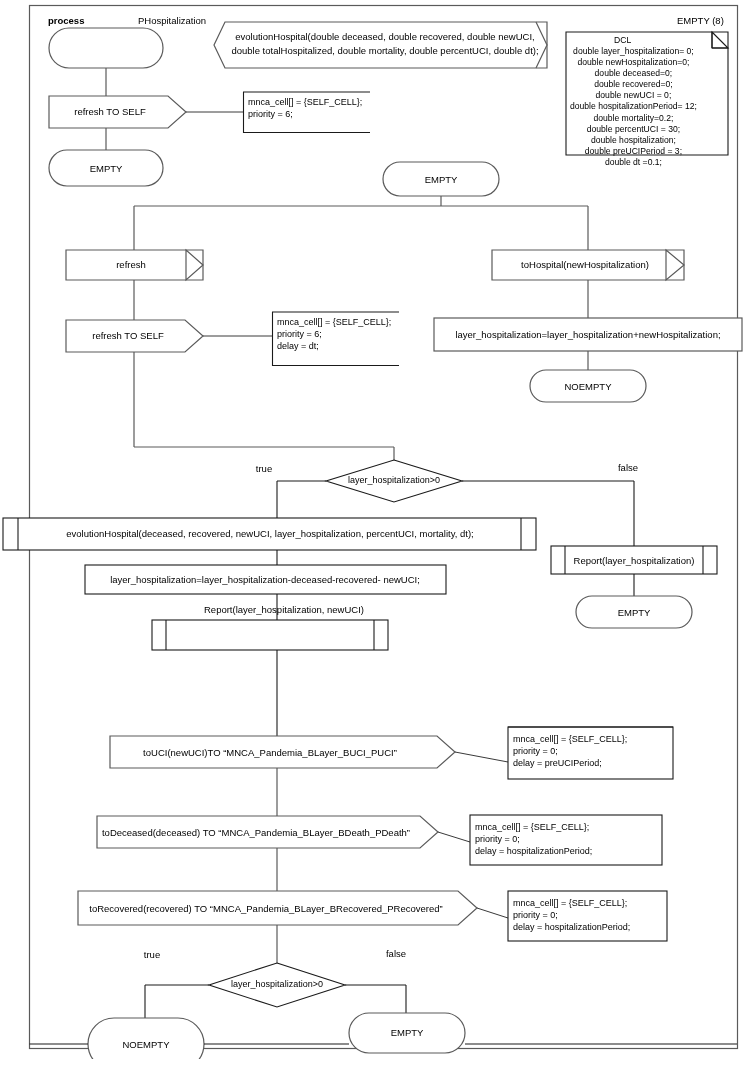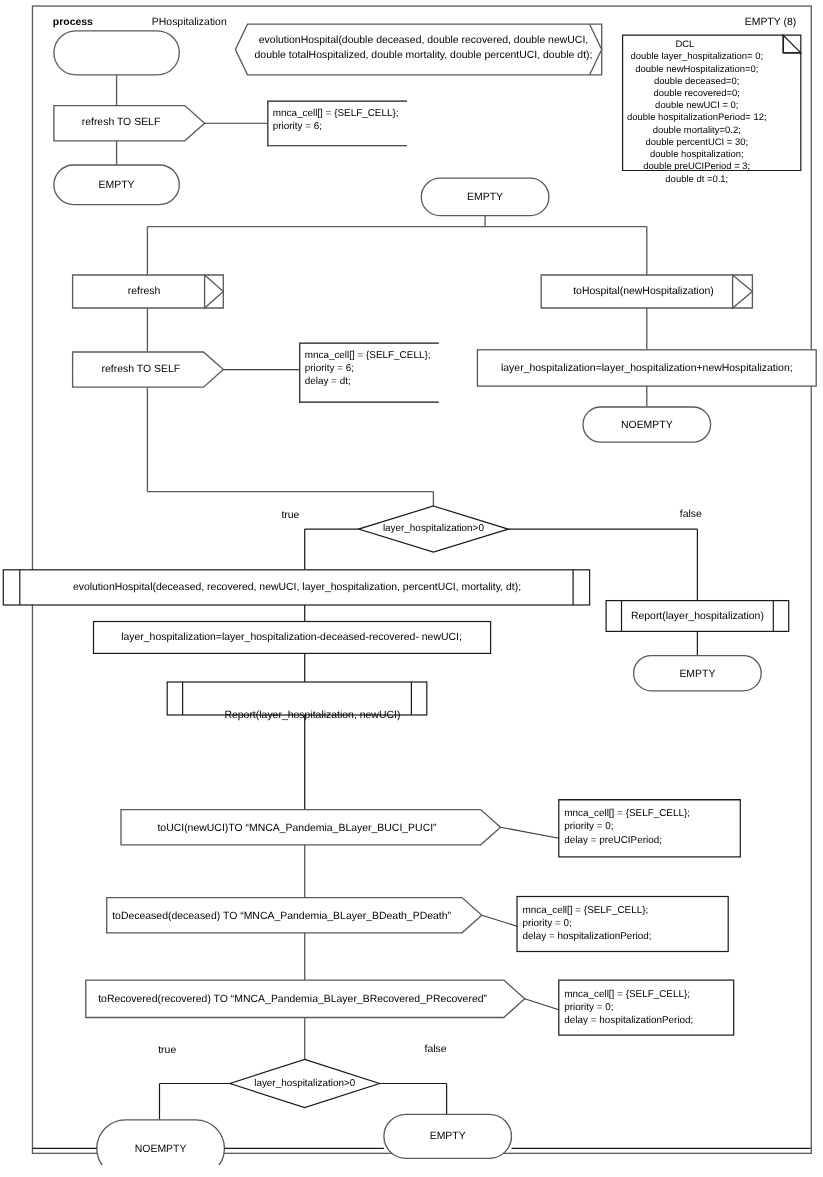--- a/index.html
+++ b/index.html
@@ -244,21 +244,21 @@
   <div class="lbl ctr" style="left:128px; top:330px;">refresh TO SELF</div>
   <div class="lbl ctr" style="left:585px; top:259px;">toHospital(newHospitalization)</div>
   <div class="lbl ctr" style="left:270px; top:747px;">toUCI(newUCI)TO “MNCA_Pandemia_BLayer_BUCI_PUCI”</div>
   <div class="lbl ctr" style="left:256px; top:827px;">toDeceased(deceased) TO “MNCA_Pandemia_BLayer_BDeath_PDeath”</div>
   <div class="lbl ctr" style="left:266px; top:903px;">toRecovered(recovered) TO “MNCA_Pandemia_BLayer_BRecovered_PRecovered”</div>
 
   <div class="lbl ctr" style="left:588px; top:329px;">layer_hospitalization=layer_hospitalization+newHospitalization;</div>
   <div class="lbl ctr" style="left:265px; top:574px;">layer_hospitalization=layer_hospitalization-deceased-recovered- newUCI;</div>
 
   <div class="lbl ctr" style="left:270px; top:528px;">evolutionHospital(deceased, recovered, newUCI, layer_hospitalization, percentUCI, mortality, dt);</div>
-  <div class="lbl ctr" style="left:270px; top:645px;padding-left:28px;">Report(layer_hospitalization, newUCI)</div>
+  <div class="lbl ctr" style="left:270px; top:604px;padding-left:28px;">Report(layer_hospitalization, newUCI)</div>
   <div class="lbl ctr" style="left:634px; top:555px;">Report(layer_hospitalization)</div>
 
   <div class="lbl ctr" style="left:394px; top:475px; font-size:9px;">layer_hospitalization&gt;0</div>
   <div class="lbl ctr" style="left:277px; top:979px; font-size:9px;">layer_hospitalization&gt;0</div>
 
   <div class="lbl ctr" style="left:264px; top:463px;">true</div>
   <div class="lbl ctr" style="left:628px; top:462px;">false</div>
   <div class="lbl ctr" style="left:152px; top:949px;">true</div>
   <div class="lbl ctr" style="left:396px; top:948px;">false</div>
 

